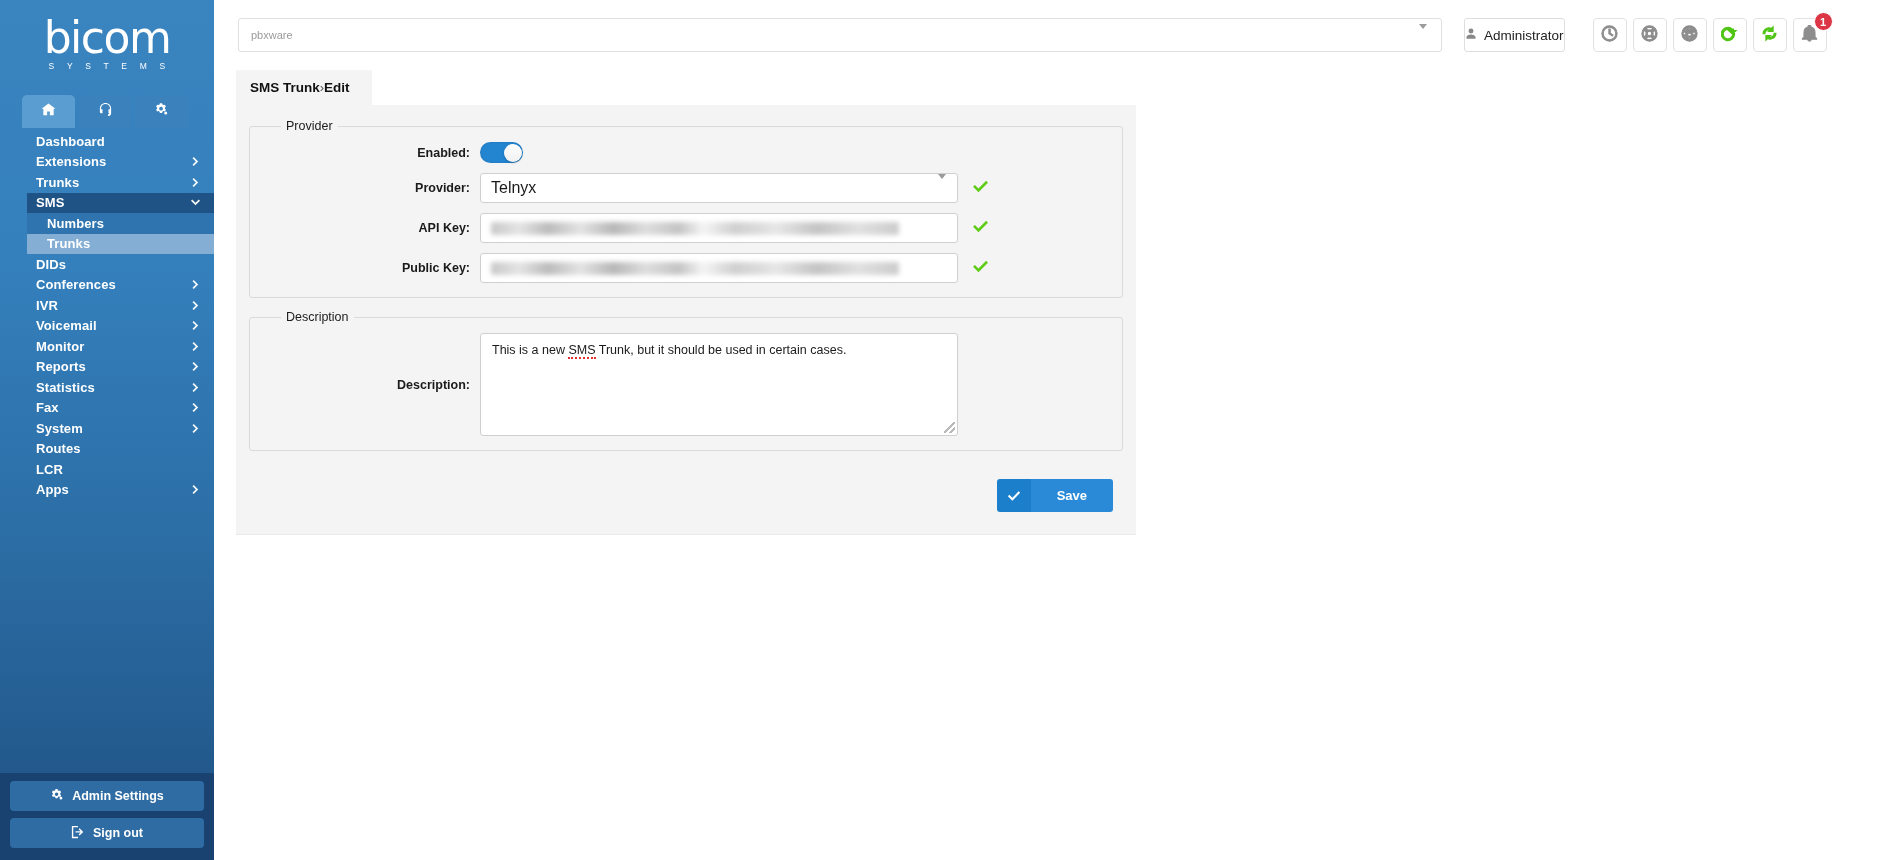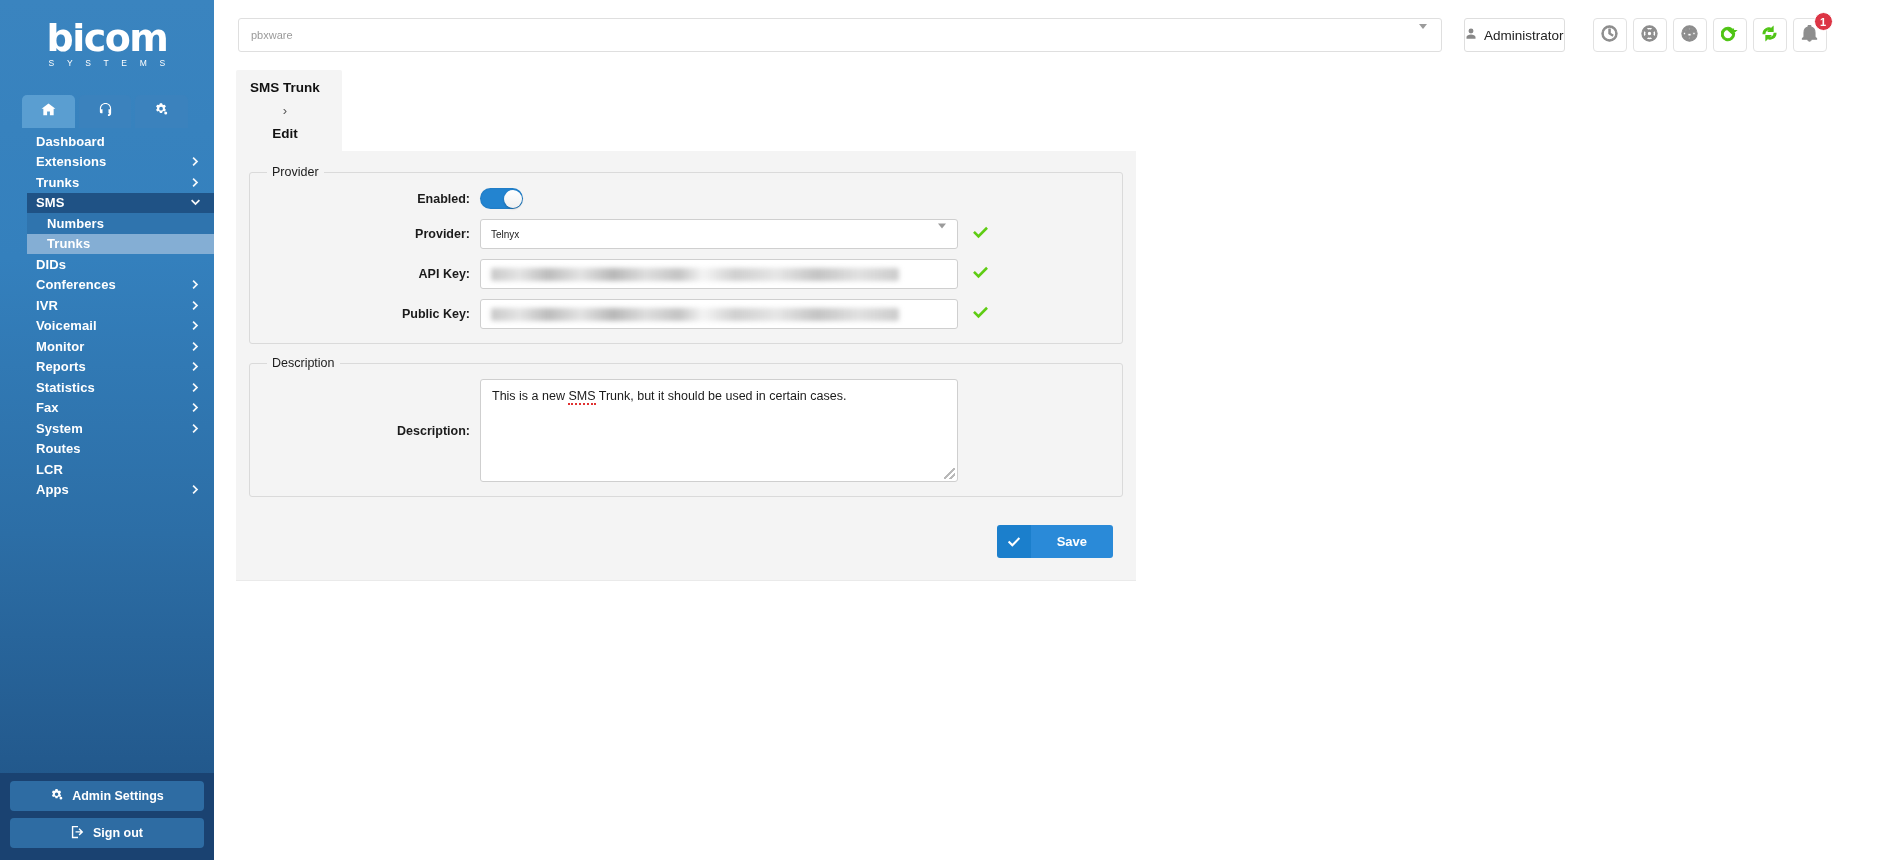--- a/index.html
+++ b/index.html
@@ -15,21 +15,21 @@
   
   .sidebar {
     width: 214px; height: 860px; flex: 0 0 214px;
     background: linear-gradient(180deg, #3a84bf 0%, #3480bd 30%, #2c6ea6 62%, #1f5183 100%);
     position: relative;
     display: flex; flex-direction: column;
   }
   .logo-wrap { height: 95px; display: flex; align-items: center; justify-content: center; padding-bottom: 8px; }
   .logo { text-align: center; line-height: 1; }
   .logo .word {
-    font-size: 38px; font-weight: bold; color: #ffffff;
+    font-size: 44px; font-weight: normal; color: #ffffff;
     letter-spacing: -1.5px; font-family: "DejaVu Sans", sans-serif;
   }
   .logo .sub {
     font-size: 8.5px; color: #ffffff; letter-spacing: 5.2px;
     margin-top: 2px; padding-left: 5px; font-family: "Liberation Sans", sans-serif;
   }
   .tabbar { display: flex; height: 33px; padding: 0 22px; align-items: flex-end; }
   .tab {
     width: 54px; height: 33px; margin-right: 4px;
     border-radius: 5px 5px 0 0;
@@ -96,39 +96,38 @@
   .badge {
     position: absolute; top: -7px; right: -7px; min-width: 19px; height: 19px;
     border-radius: 50%; background: #dc3545; color: #fff; font-size: 11px;
     display: flex; align-items: center; justify-content: center; font-weight: bold;
     border: 1px solid #ffffff;
   }
 
   
   .content { padding: 0 0 0 22px; }
   .breadcrumb-tab {
-    display: inline-flex; align-items: center; gap: 8px;
+    display: inline-flex; align-items: center; 
     background: #f4f4f4; padding: 10px 22px 10px 14px;
     font-size: 13.5px; font-weight: bold; color: #111111;
     border-radius: 2px 2px 0 0;
-    flex-direction: column;
   }
   .breadcrumb-tab .sep { color: #555; font-weight: normal; font-size: 13px; }
 
   .panel {
     width: 900px; background: #f4f4f4; padding: 14px 13px 18px 13px;
     border-bottom: 1px solid #eaeaea;
   }
 
   fieldset.group {
     border: 1px solid #dadada; border-radius: 3px; margin: 0 0 12px 0;
     padding: 9px 14px 14px 14px; background: #f4f4f4;
   }
   fieldset.group legend {
-    font-size: 12.5px; color: #1b1b1b; padding: 0 5px; margin-left: 3px;
+    font-size: 12.5px; color: #1b1b1b; padding: 0 5px; margin-left: 17px;
   }
 
   .row { display: flex; align-items: center; margin-bottom: 10px; }
   .row:last-child { margin-bottom: 0; }
   .row-label {
     width: 216px; flex: 0 0 216px; text-align: right; padding-right: 10px;
     font-size: 12.5px; font-weight: bold; color: #1b1b1b;
   }
 
   .toggle {
@@ -138,21 +137,21 @@
   .toggle .knob {
     position: absolute; top: 1.5px; right: 1.5px; width: 18px; height: 18px;
     border-radius: 50%; background: linear-gradient(180deg,#ffffff,#f0f0f0);
     box-shadow: 0 1px 2px rgba(0,0,0,.25);
   }
 
   .field {
     width: 478px; height: 30px; background: #ffffff;
     border: 1px solid #cfcfcf; border-radius: 3px;
     display: flex; align-items: center; padding: 0 10px;
-    font-size: 10px; color: #1b1b1b; position: relative;
+    font-size: 16px; color: #1b1b1b; position: relative;
   }
   .field .sel-caret { position: absolute; right: 11px; top: 50%; transform: translateY(-50%); }
 
   .blur-bar {
     height: 13px; width: 408px; border-radius: 2px;
     background: linear-gradient(90deg,
       rgba(190,190,190,.85) 0%, rgba(210,210,210,.6) 7%, rgba(180,180,180,.9) 14%,
       rgba(205,205,205,.55) 22%, rgba(175,175,175,.9) 30%, rgba(200,200,200,.6) 38%,
       rgba(185,185,185,.85) 46%, rgba(225,225,225,.35) 52%, rgba(195,195,195,.8) 60%,
       rgba(210,210,210,.55) 70%, rgba(185,185,185,.85) 80%, rgba(205,205,205,.6) 90%,

